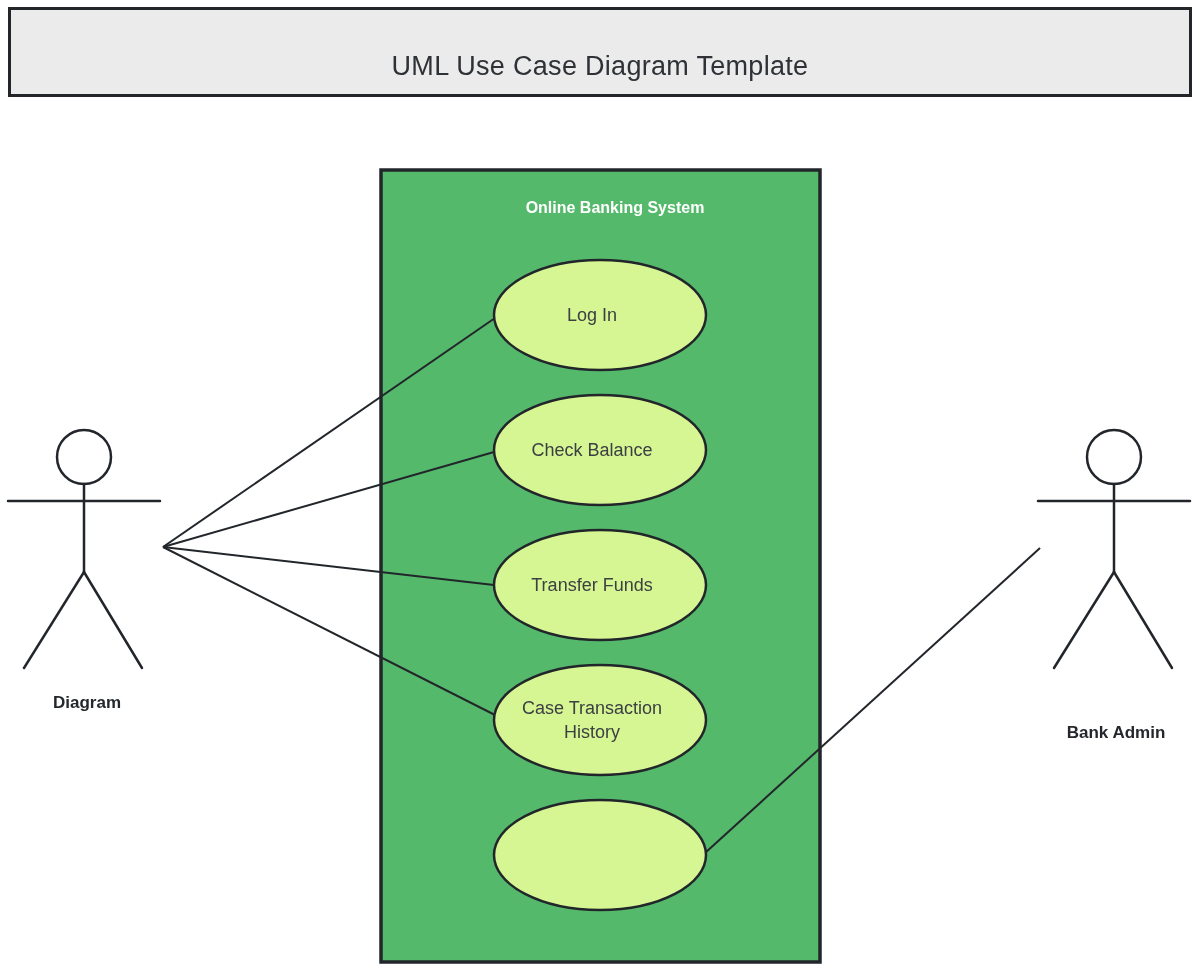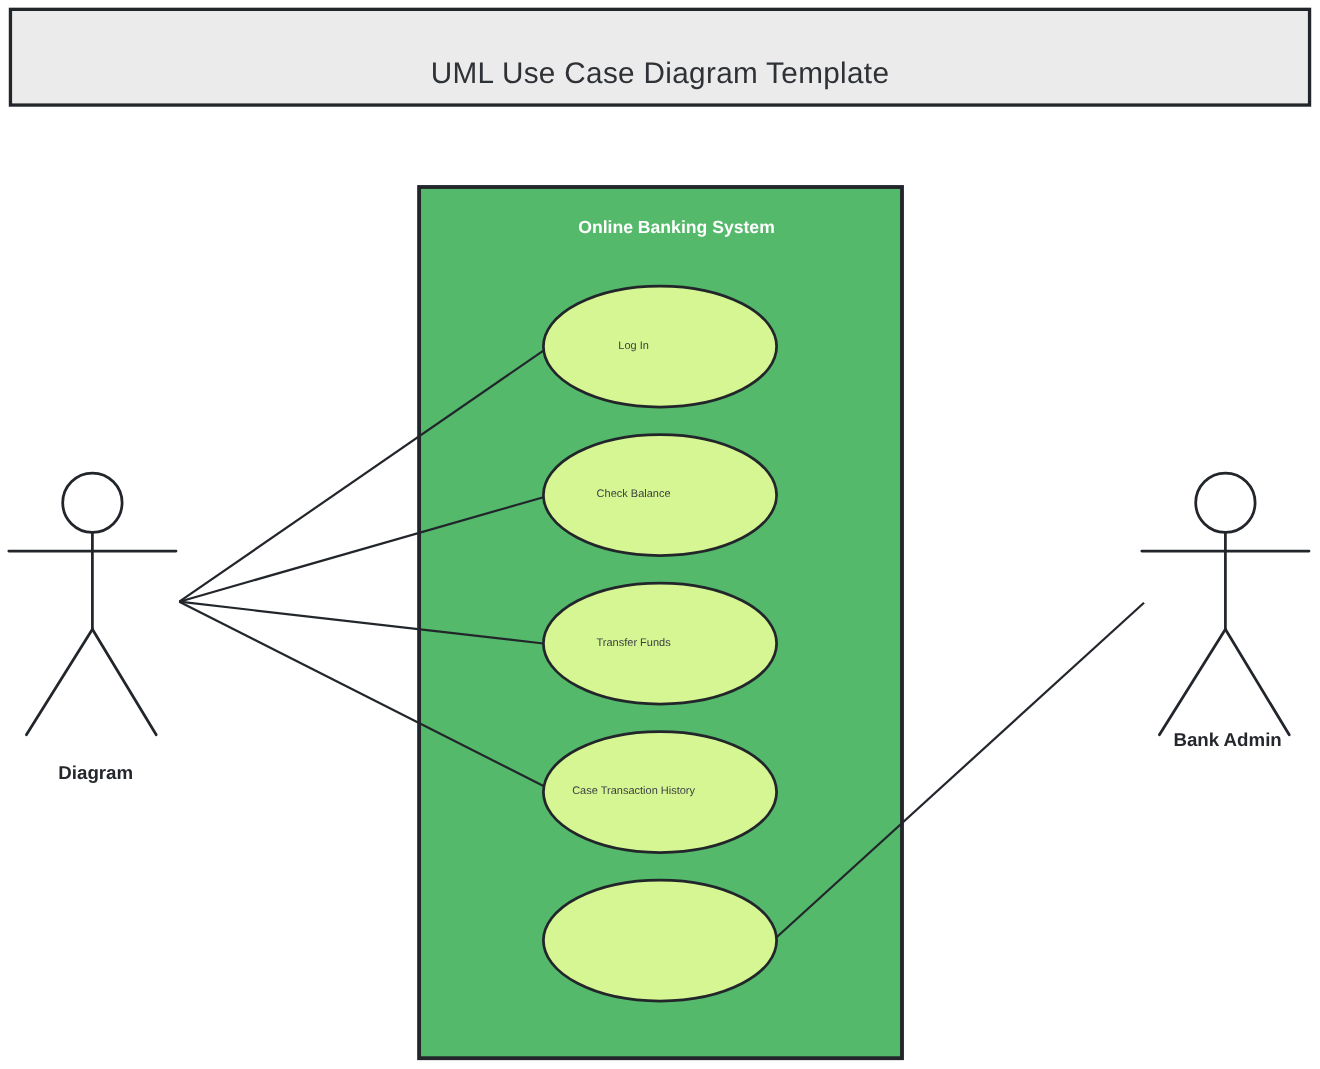--- a/index.html
+++ b/index.html
@@ -26,30 +26,30 @@
   .actor-shape{stroke:var(--stroke);stroke-width:2.5px;fill:none;stroke-linecap:round;}
   .actor-shape .head{fill:var(--page-bg);}
 
   
   .overlay-label{
     position:absolute;display:flex;align-items:center;justify-content:center;
     text-align:center;pointer-events:none;
   }
   .system-label{left:381px;top:196px;width:440px;height:24px;
     color:var(--system-label-text);font-weight:bold;font-size:16px;margin-left:14px;}
-  .uc-label{left:466px;width:220px;height:110px;
-    color:var(--use-case-text);font-size:10px;line-height:1.35;}
+  .uc-label{left:482px;width:220px;height:110px;
+    color:var(--use-case-text);font-size:18px;line-height:1.35;}
   .uc-label span{display:inline-block;}
   .uc-label.wrap-150 span{max-width:150px;}
   .uc-label.wrap-90 span{max-width:90px;}
   .uc-top-1{top:260px;} .uc-top-2{top:395px;} .uc-top-3{top:530px;}
   .uc-top-4{top:665px;} .uc-top-5{top:800px;}
   .actor-label{font-weight:bold;font-size:17px;color:var(--actor-text);height:22px;}
   .actor-label.customer{left:10px;top:692px;width:154px;}
-  .actor-label.bank-admin{left:1039px;top:662px;width:154px;}
+  .actor-label.bank-admin{left:1039px;top:722px;width:154px;}
 </style>
 </head>
 <body>
 
 <div class="canvas">
 
   <div class="title-box">
     <span class="title-text">UML Use Case Diagram Template</span>
   </div>
 

